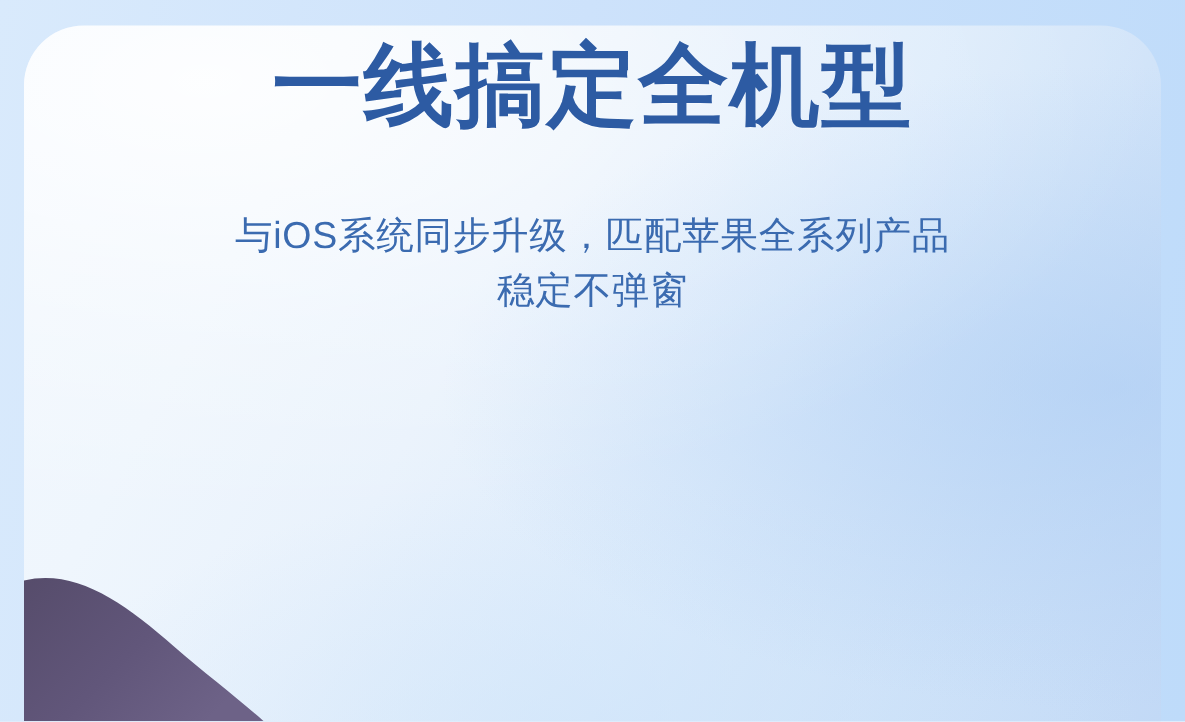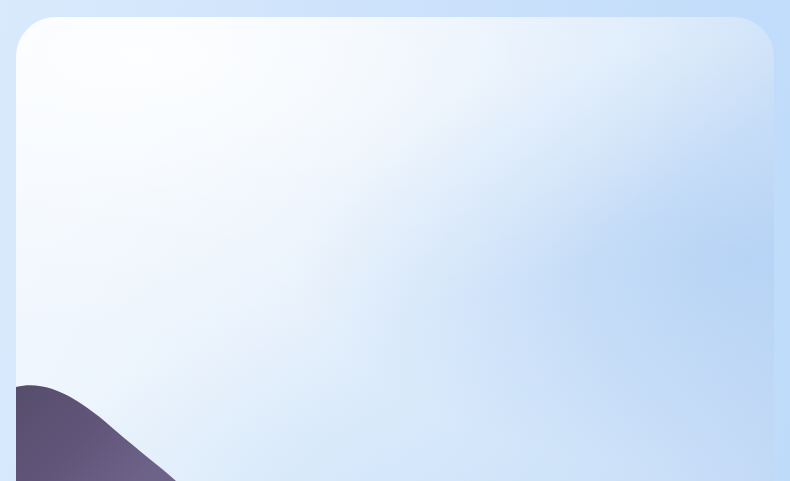--- a/index.html
+++ b/index.html
@@ -125,17 +125,22 @@
             <stop offset="55%" stop-color="#61567a"></stop>
             <stop offset="100%" stop-color="#6d6287"></stop>
           </linearGradient>
         </defs>
         <path d="M0,26 C34,18 66,40 100,70 C122,89 142,104 160,120 L0,120 Z" fill="url(#swooshGrad)"></path>
       </svg>
     </div>
 
     <div class="copy">
       <h1 class="headline">
+        <span class="line-2">一线搞定全机型</span>
       </h1>
+      <p class="subcopy">
+        <span class="sub-1">与iOS系统同步升级，匹配苹果全系列产品</span>
+        <span class="sub-2">稳定不弹窗</span>
+      </p>
     </div>
   </div>
 
 </div>
 
 </body></html>

